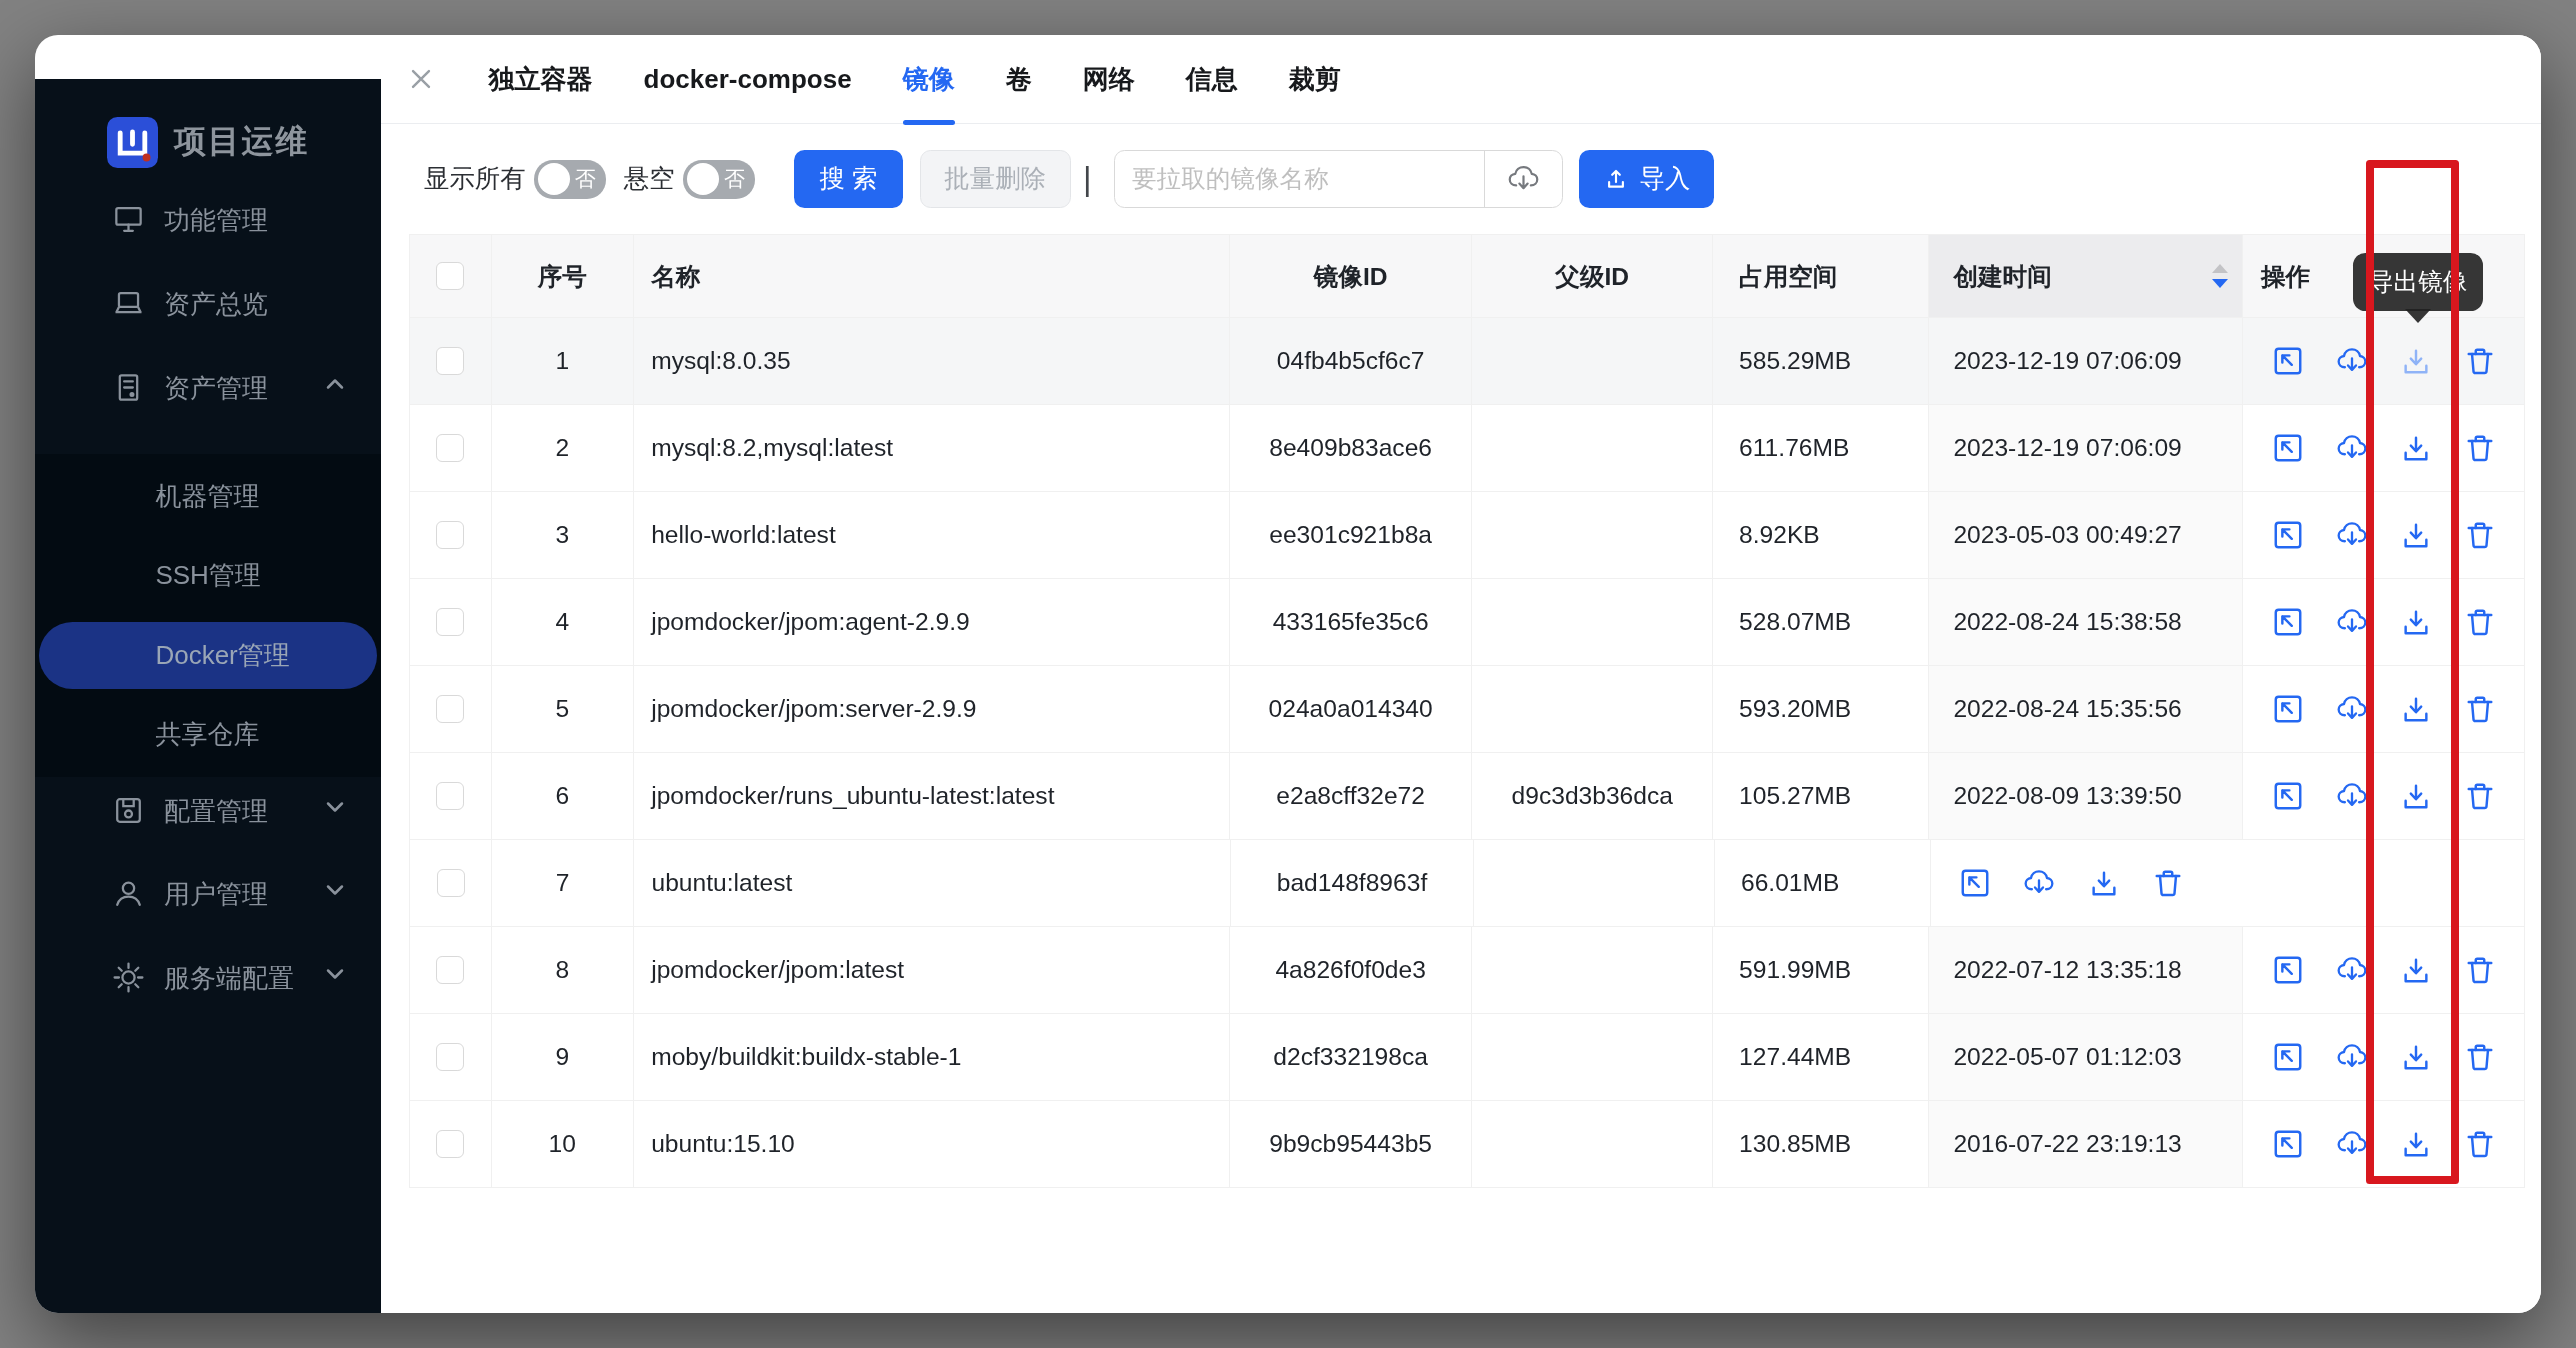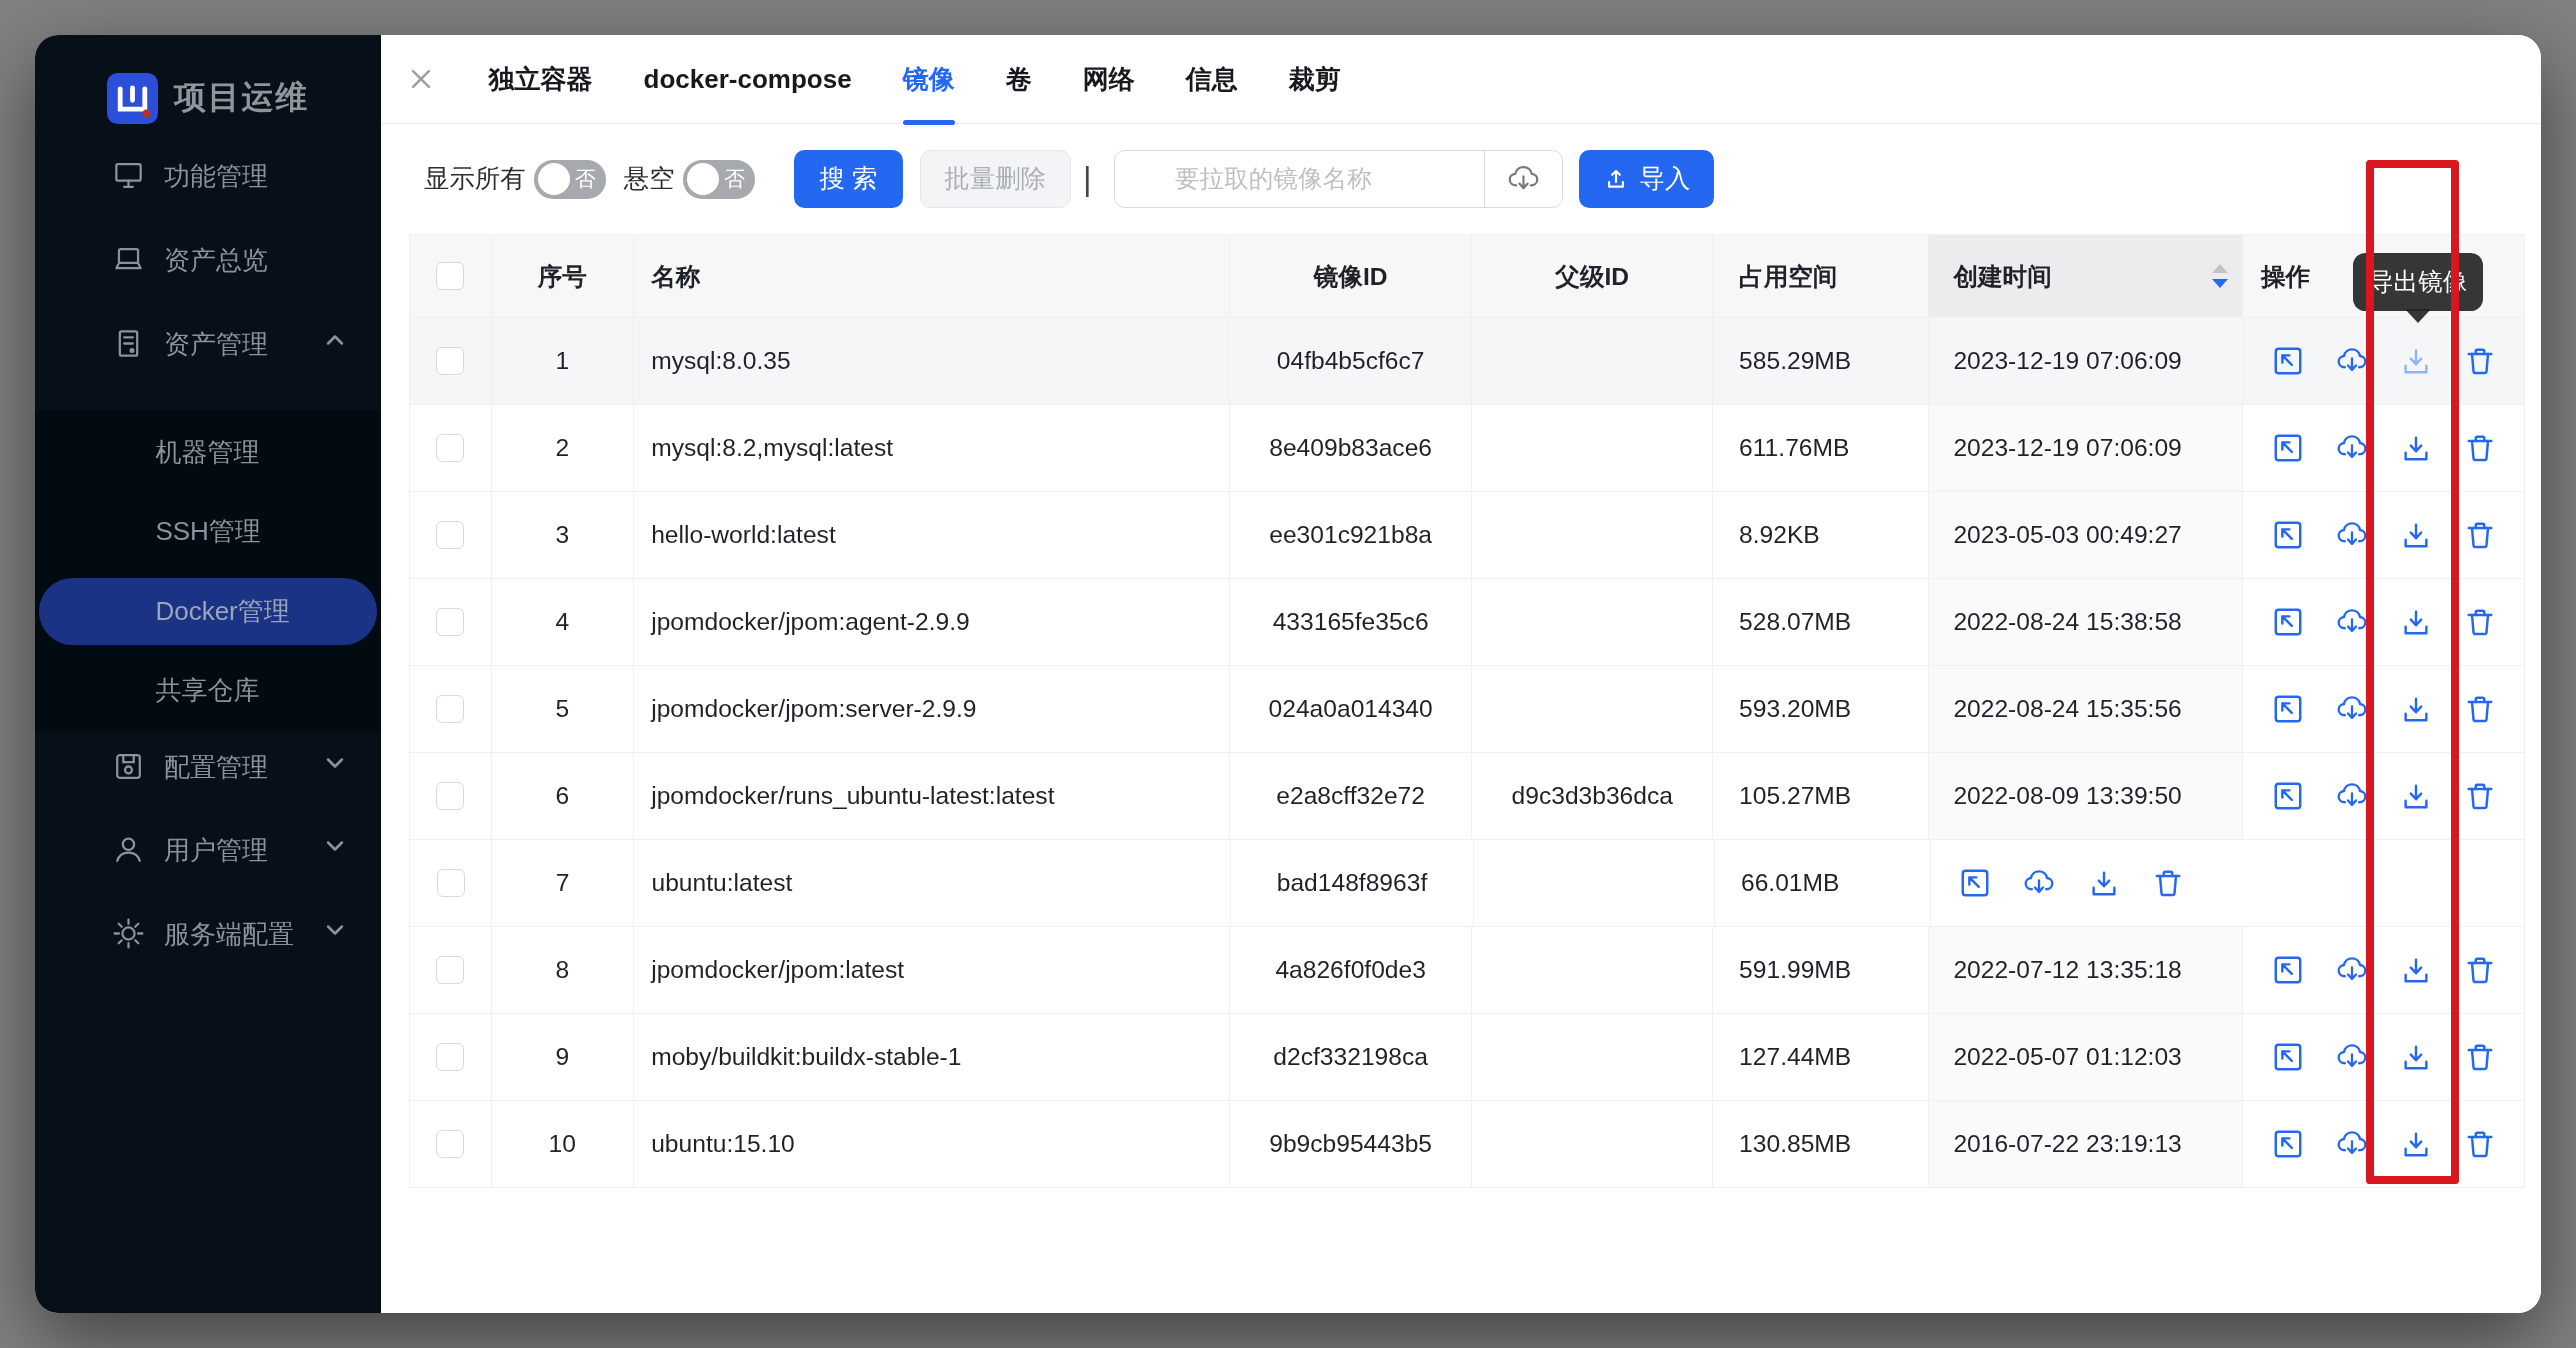--- a/index.html
+++ b/index.html
@@ -1,21 +1,21 @@
 <!DOCTYPE html>
 <html style="font-size:14px"><head>
 <meta charset="utf-8">
 <style>
   html,body{margin:0;padding:0;}
   body{font-family:"Liberation Sans","DejaVu Sans",sans-serif;background:#828282;}
   .stage{position:relative;width:2576px;height:1348px;background:#828282;overflow:hidden;}
   .window{position:absolute;left:35px;top:35px;width:2506px;height:1278px;background:#fff;
     border-radius:23px;overflow:hidden;display:flex;box-shadow:0 26px 79px rgba(0,0,0,.5);}
   
-  .sidebar{width:346px;flex:0 0 346px;background:#071019;color:#8a929c;display:flex;flex-direction:column;}
+  .sidebar{width:346px;flex:0 0 346px;background:#071019;color:#8a929c;display:flex;flex-direction:column;margin-top:44px;}
   .logo-row{height:98px;display:flex;align-items:center;justify-content:center;gap:16px;margin-top:14px;}
   .logo-sq{width:51px;height:51px;border-radius:10.5px;background:#2b4fd8;position:relative;flex:0 0 51px;}
   .logo-sq svg{position:absolute;left:0;top:0;}
   .logo-text{font-size:32px;font-weight:700;color:#8e959d;letter-spacing:1.8px;}
   .menu{margin-top:12.3px;display:flex;flex-direction:column;}
   .m-item{height:67px;margin:0 0 16.7px 0;display:flex;align-items:flex-start;padding-left:77px;font-size:26px;cursor:pointer;position:relative;}
   .m-item .mi{width:33px;height:33px;margin-right:19px;flex:0 0 33px;}
   .m-item .chev{position:absolute;right:33px;width:26px;height:26px;}
   .submenu{background:#030b12;padding:8.8px 0;margin:0 0 16.7px 0;display:flex;flex-direction:column;}
   .s-item{height:67px;margin:0 4.4px 12.3px 4.4px;display:flex;align-items:center;padding-left:116px;font-size:26px;border-radius:35px;cursor:pointer;}
@@ -32,21 +32,21 @@
   .toolbar{height:110px;flex:0 0 110px;display:flex;align-items:center;padding-left:43px;}
   .t-label{font-size:25.4px;color:#2b2e33;margin-right:8.8px;white-space:nowrap;}
   .switch{width:72px;height:39px;border-radius:19px;background:#a6aaaf;position:relative;margin-right:17.5px;cursor:pointer;flex:0 0 72px;}
   .switch .knob{position:absolute;left:3.5px;top:3.5px;width:32px;height:32px;border-radius:50%;background:#fff;}
   .switch .sw-txt{position:absolute;right:10.5px;top:50%;transform:translateY(-50%);color:#fff;font-size:21px;}
   .btn{height:58px;border-radius:10.5px;display:flex;align-items:center;justify-content:center;font-size:25.4px;cursor:pointer;box-sizing:border-box;white-space:nowrap;}
   .btn-primary{background:#2468f2;color:#fff;text-align:right;}
   .search-btn{width:109px;margin-left:21px;}
   .batch-btn{width:151px;margin-left:16.7px;background:#f3f4f6;border:1.8px solid #e3e5e8;color:#abb0b7;cursor:not-allowed;}
   .pipe{font-size:33px;color:#43464b;margin:0 0 0 12.3px;font-weight:300;}
-  .input-group{margin-left:22px;width:449px;height:58px;border:1.8px solid #d9d9d9;border-radius:10.5px;display:flex;align-items:center;box-sizing:border-box;background:#fff;padding-left:43px;}
+  .input-group{margin-left:22px;width:449px;height:58px;border:1.8px solid #d9d9d9;border-radius:10.5px;display:flex;align-items:center;box-sizing:border-box;background:#fff;}
   .input-group input{flex:1;border:none;outline:none;font-size:24.6px;padding:0 17.5px;color:#333;background:transparent;font-family:inherit;min-width:0;}
   .input-group input::placeholder{color:#bfbfbf;}
   .input-suffix{width:77px;height:100%;border-left:1.8px solid #d9d9d9;display:flex;align-items:center;justify-content:center;cursor:pointer;color:#76797e;}
   .import-btn{width:135px;margin-left:16.7px;gap:10.5px;}
   
   .tablewrap{margin-left:28px;width:2116px;box-sizing:border-box;border:1.8px solid #f0f0f0;}
   .tr{display:flex;border-bottom:1.8px solid #f0f0f0;background:#fff;}
   .tr:last-child{border-bottom:none;}
   .td,.th{box-sizing:border-box;border-right:1.8px solid #f0f0f0;display:flex;align-items:center;font-size:24.6px;color:#1f2329;overflow:hidden;}
   .td:last-child,.th:last-child{border-right:none;}

